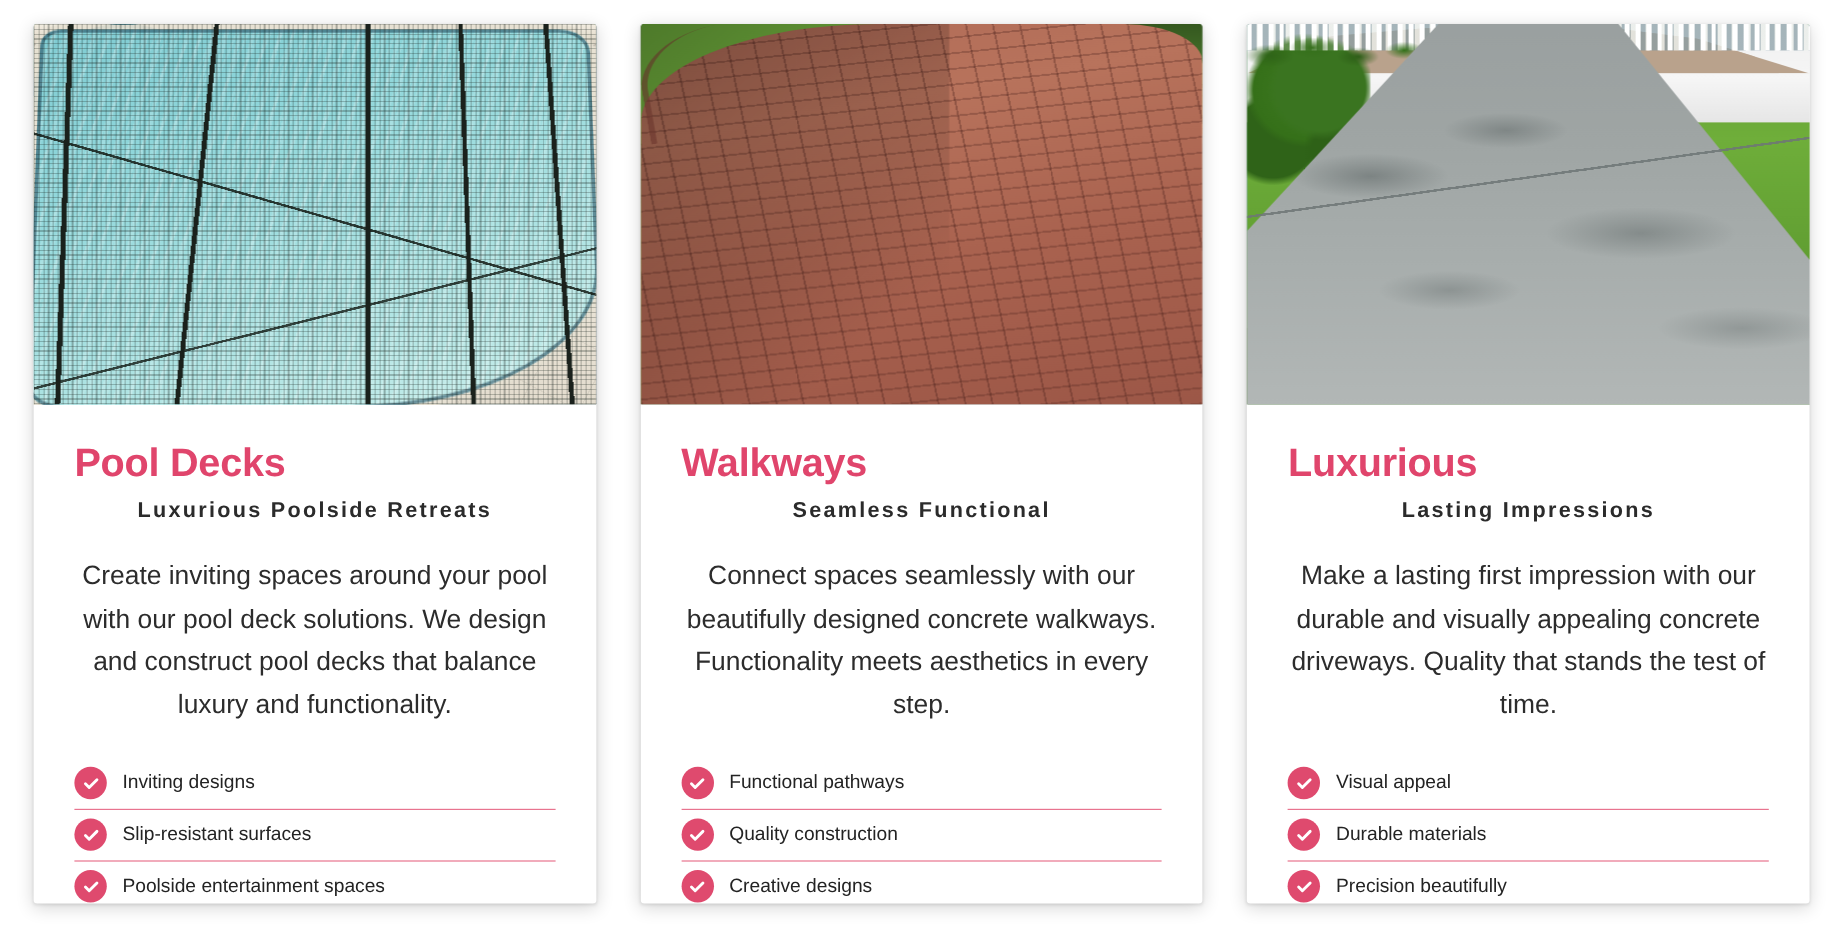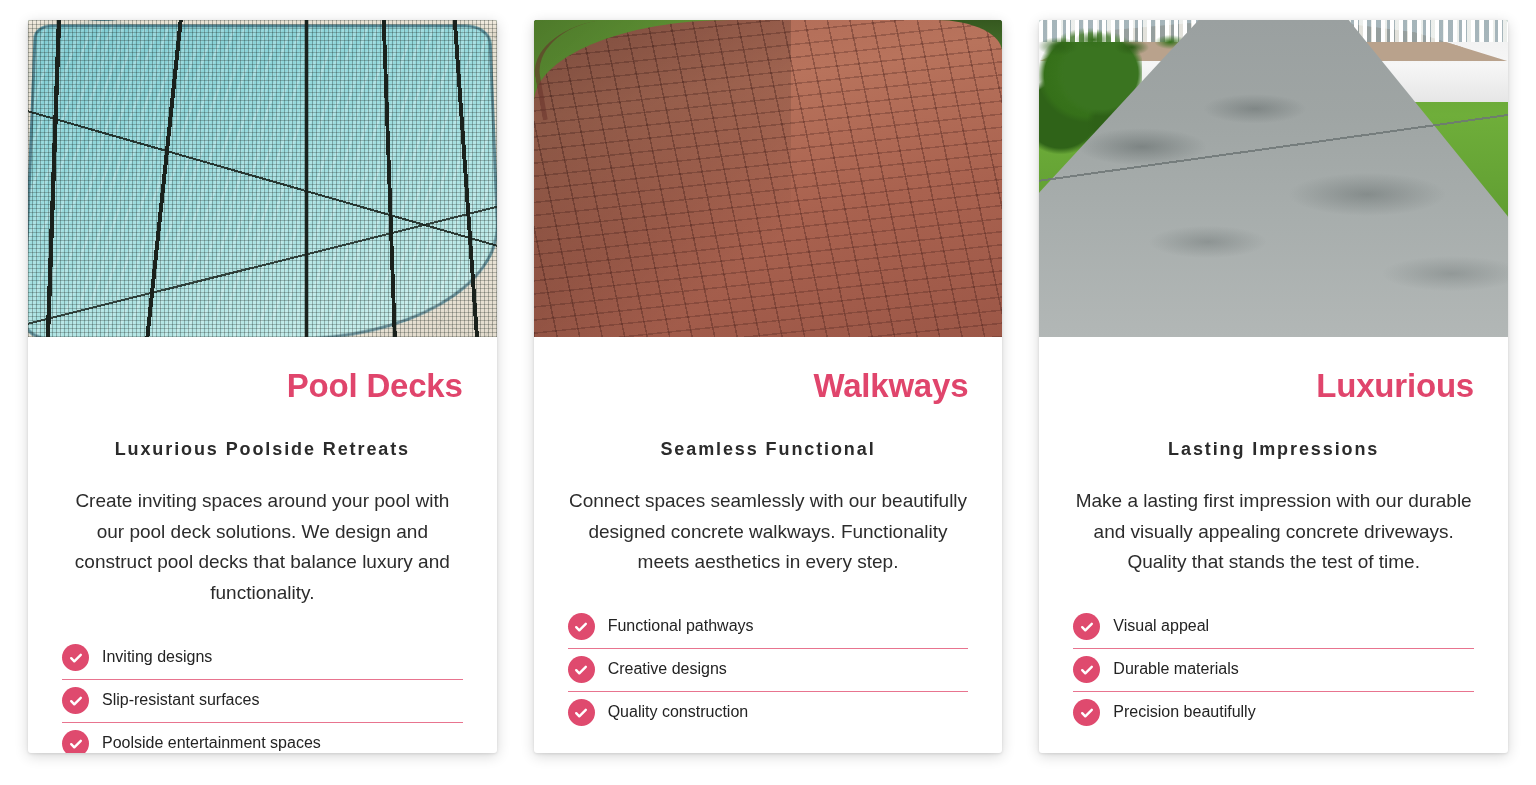--- a/index.html
+++ b/index.html
@@ -250,36 +250,36 @@
   .card-body {
     flex: 1 1 auto;
     display: flex;
     flex-direction: column;
     padding: 30px 34px 26px 34px;
   }
   .card-title {
     color: #e0456c;
     font-size: 33px;
     font-weight: bold;
-    text-align: right;
+    text-align: left;
     line-height: 1.15;
-    margin-bottom: 34px;
+    margin-bottom: 10px;
     letter-spacing: -0.2px;
   }
   .card-subtitle {
     color: #2b2b2b;
     font-size: 18px;
     font-weight: bold;
     letter-spacing: 1.9px;
     text-align: center;
     margin-bottom: 26px;
   }
   .card-desc {
     color: #2c2c2c;
-    font-size: 19px;
+    font-size: 22px;
     line-height: 1.62;
     text-align: center;
     margin-bottom: 28px;
   }
 
   .feature-list { list-style: none; margin-top: auto; }
   .feature-item {
     display: flex;
     align-items: center;
     gap: 13px;
@@ -375,29 +375,29 @@
               </svg>
           </span>
           <span class="feature-text">Functional pathways</span>
         </li>
         <li class="feature-item">
           <span class="check-icon">
             <svg width="16" height="16" viewBox="0 0 16 16">
                 <path d="M3.2 8.2 L6.3 11.3 L12.8 4.8" fill="none" stroke="#ffffff" stroke-width="2.4" stroke-linecap="round" stroke-linejoin="round"></path>
               </svg>
           </span>
+          <span class="feature-text">Quality construction</span>
+        </li>
+        <li class="feature-item">
+          <span class="check-icon">
+            <svg width="16" height="16" viewBox="0 0 16 16">
+                <path d="M3.2 8.2 L6.3 11.3 L12.8 4.8" fill="none" stroke="#ffffff" stroke-width="2.4" stroke-linecap="round" stroke-linejoin="round"></path>
+              </svg>
+          </span>
           <span class="feature-text">Creative designs</span>
-        </li>
-        <li class="feature-item">
-          <span class="check-icon">
-            <svg width="16" height="16" viewBox="0 0 16 16">
-                <path d="M3.2 8.2 L6.3 11.3 L12.8 4.8" fill="none" stroke="#ffffff" stroke-width="2.4" stroke-linecap="round" stroke-linejoin="round"></path>
-              </svg>
-          </span>
-          <span class="feature-text">Quality construction</span>
         </li>
       </ul>
     </div>
   </div>
 
   <div class="service-card">
     <div class="card-media">
       <div class="layer drive-sky"></div>
       <div class="layer drive-clouds"></div>
       <div class="layer drive-lawn"></div>

